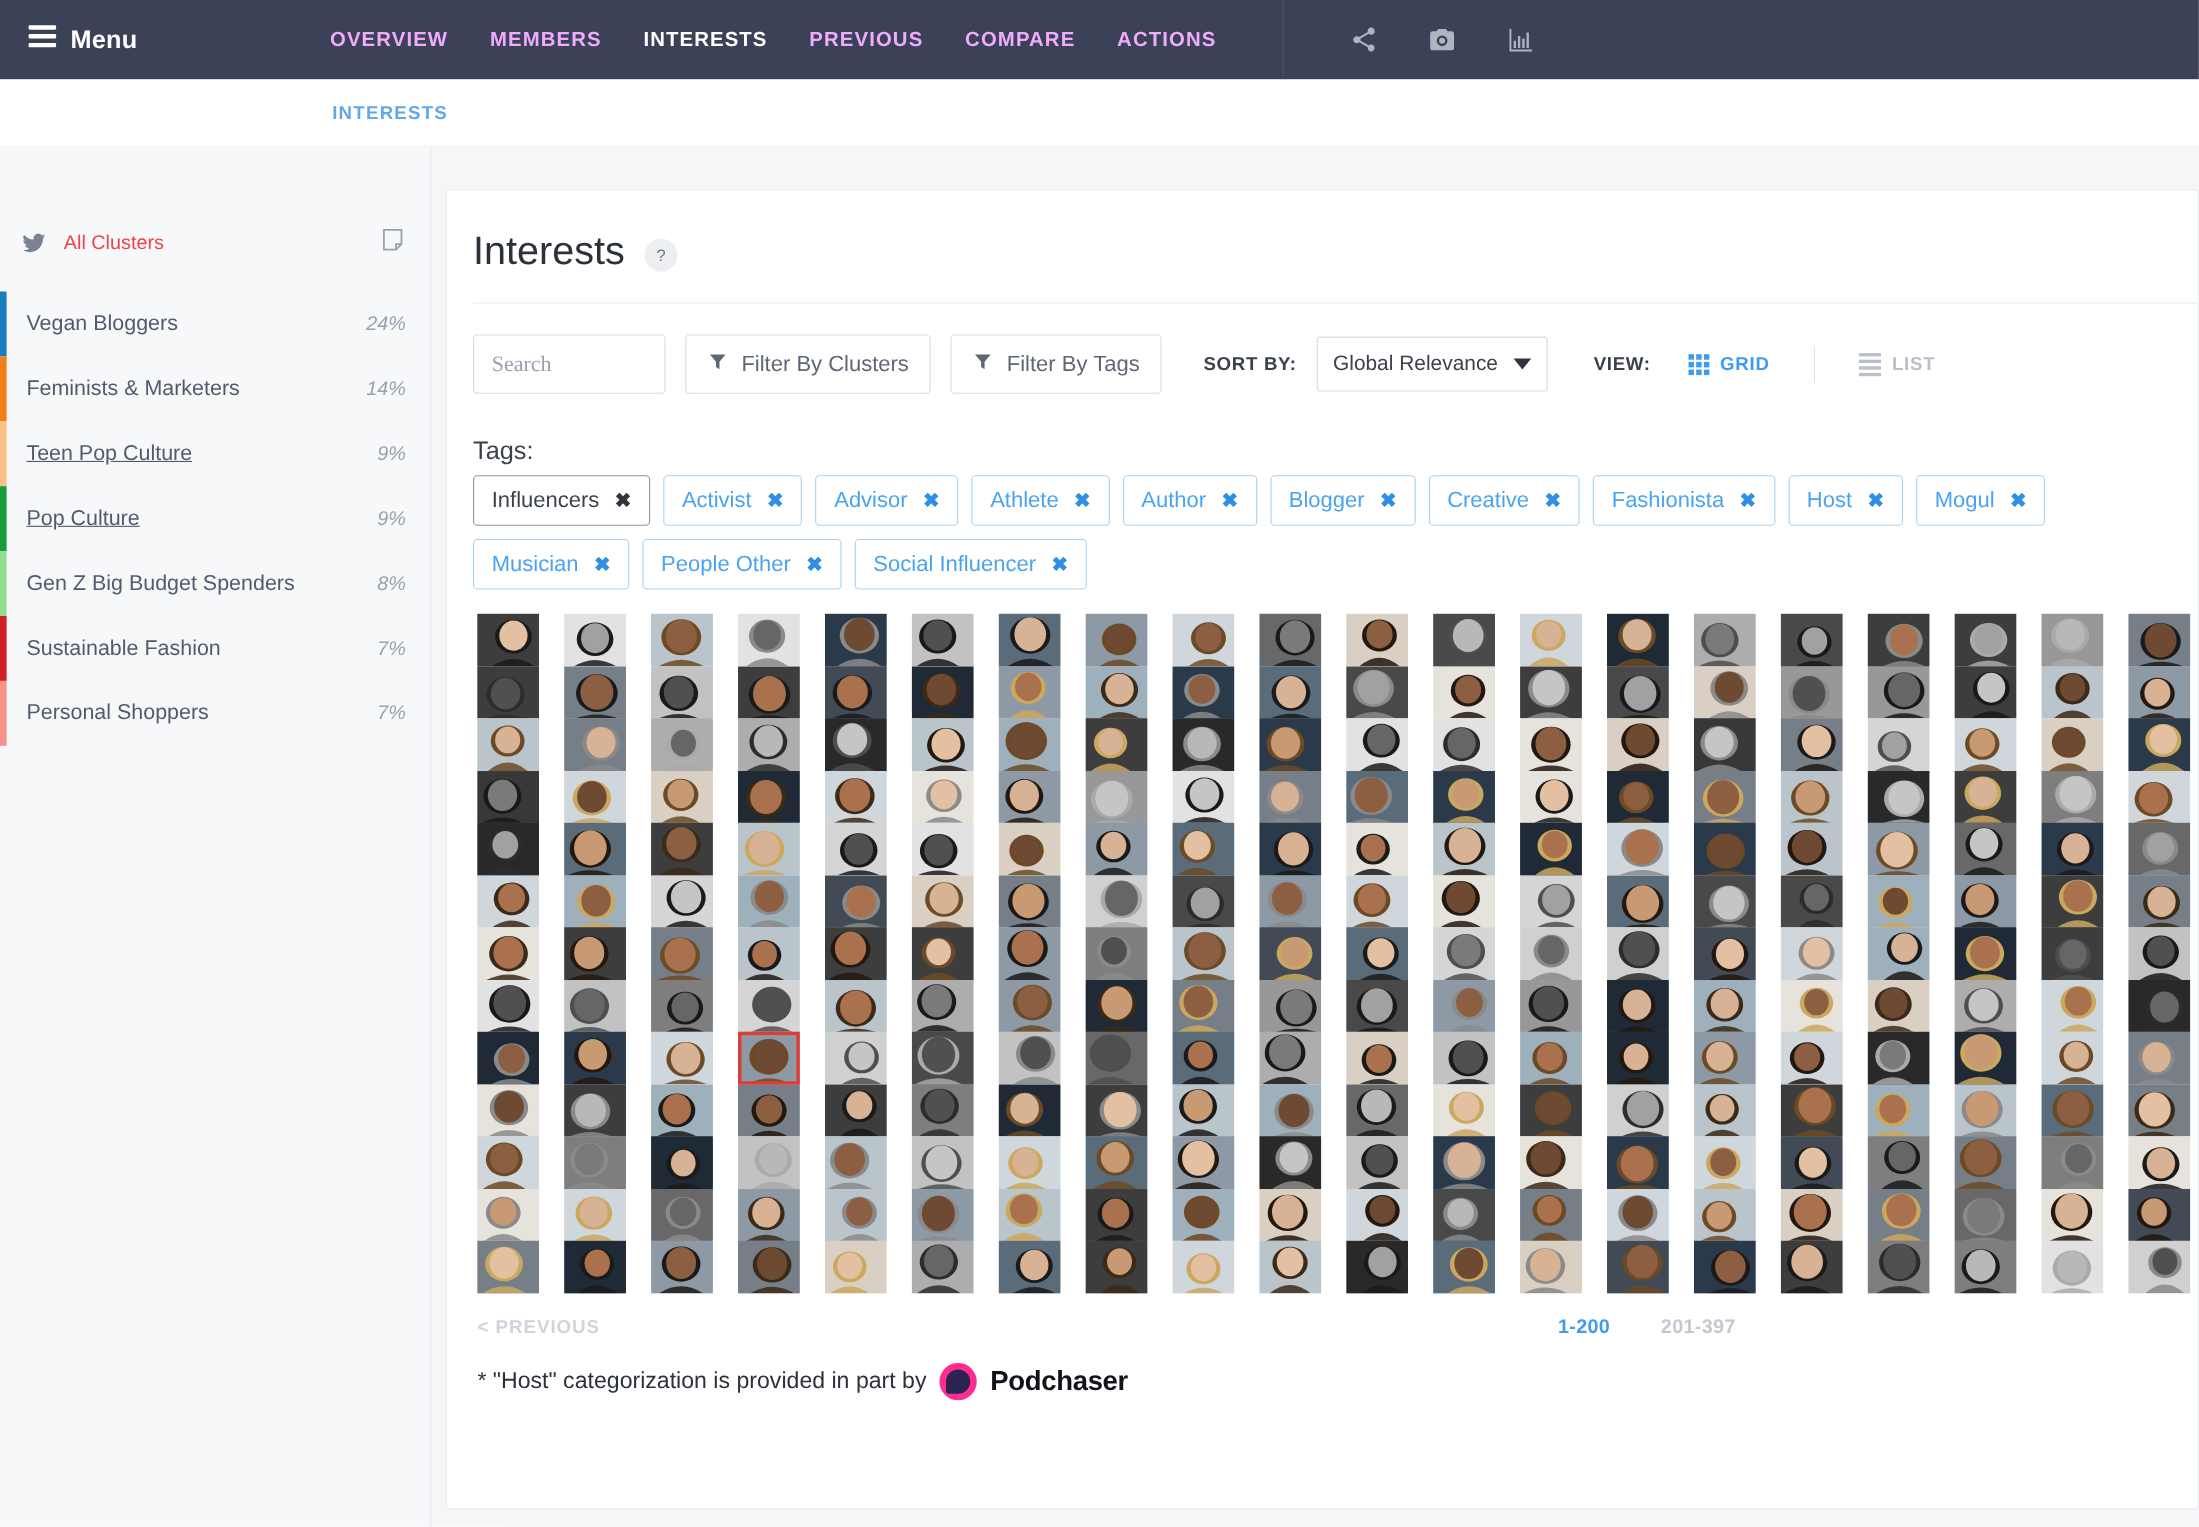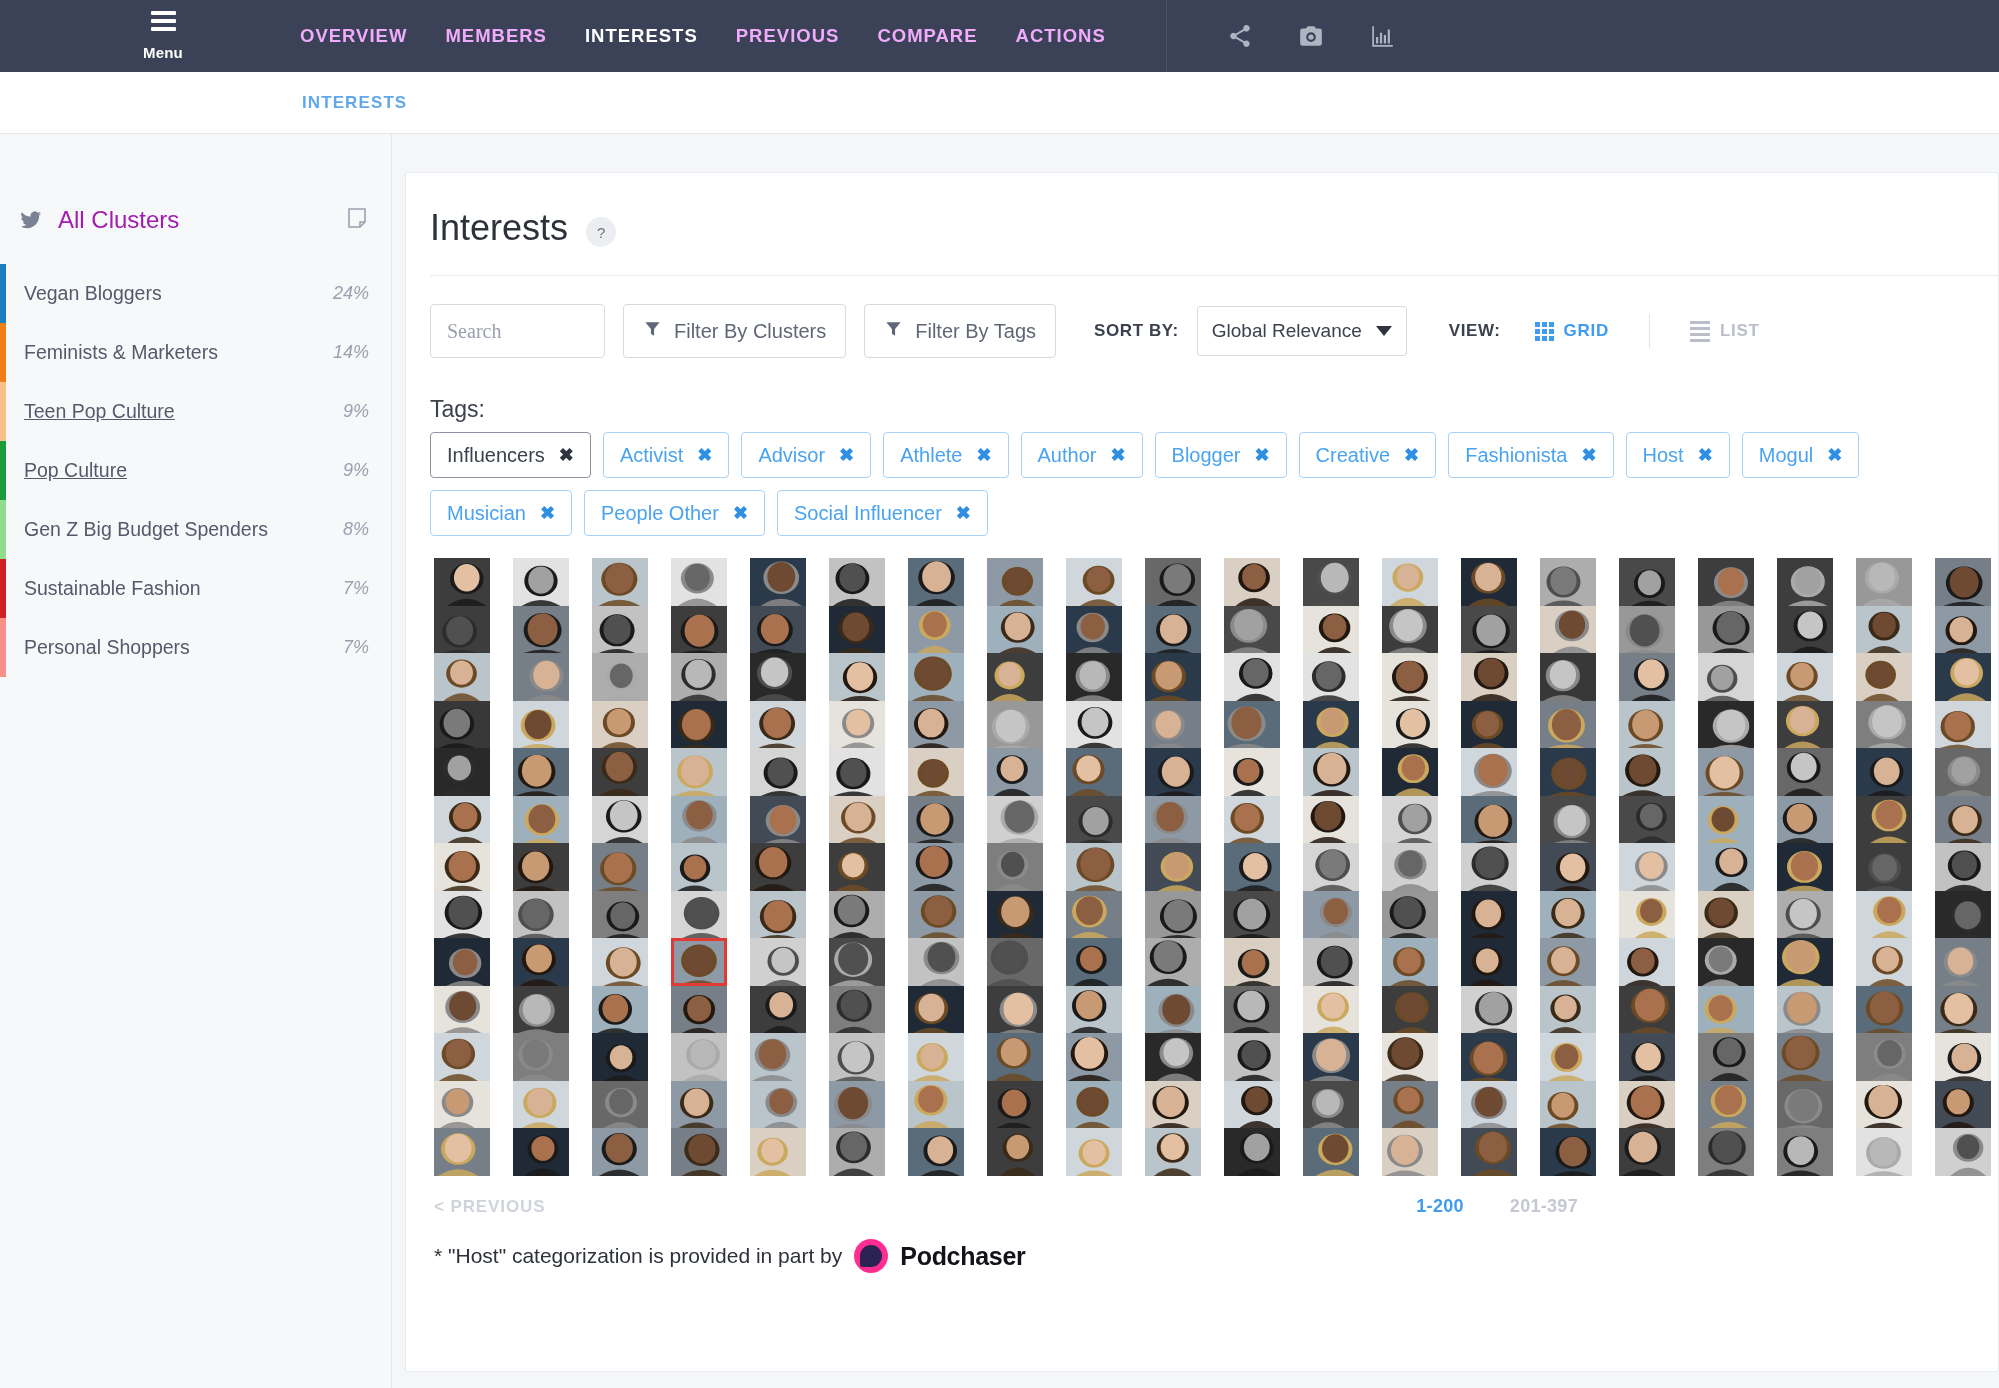--- a/index.html
+++ b/index.html
@@ -14,26 +14,25 @@
 
   
   .topnav {
     height: 72px;
     background: #3b4257;
     display: flex;
     align-items: center;
     position: relative;
   }
   .menu-btn {
-    display: flex; align-items: center; gap: 13px;
-    color: #ffffff; font-size: 15px; font-weight: 700;
+    display: flex; align-items: flex-start; gap: 13px;
+    color: #ffffff; font-size: 23px; font-weight: 700;
     padding-left: 26px; letter-spacing: .2px;
     cursor: pointer;
     min-width: 300px;
-    flex-direction: column;
   }
   .hamburger { display: inline-flex; flex-direction: column; gap: 4px; }
   .hamburger span { display: block; width: 25px; height: 4px; background: #fff; border-radius: 1px; }
 
   .nav-tabs { display: flex; align-items: center; gap: 38px; }
   .nav-tab {
     color: #f0abfc; font-size: 18.5px; font-weight: 700;
     letter-spacing: 1.0px; cursor: pointer; white-space: nowrap;
   }
   .nav-tab.active { color: #ffffff; }
@@ -72,21 +71,21 @@
     font-size: 36px; color: #4a5166; font-weight: 400;
     padding: 0 0 0 18px; letter-spacing: .2px;
   }
   .all-clusters-row {
     display: flex; align-items: center;
     padding: 32px 22px 0 18px;
     cursor: pointer;
   }
   .twitter-ico { margin-right: 14px; display: flex; }
   .twitter-ico svg { fill: #7b8294; }
-  .all-clusters-label { font-size: 24px; color: #a21caf; flex: 1; }
+  .all-clusters-label { font-size: 18px; color: #ef4444; flex: 1; }
   .note-ico svg { fill: none; stroke: #9aa0ae; stroke-width: 1.6; }
 
   .cluster-list { margin-top: 30px; }
   .cluster-item {
     display: flex; align-items: center;
     height: 59px; padding: 0 22px 0 18px;
     border-left: 6px solid transparent;
     cursor: pointer;
   }
   .cluster-name { font-size: 19.5px; color: #545a6b; flex: 1; }

